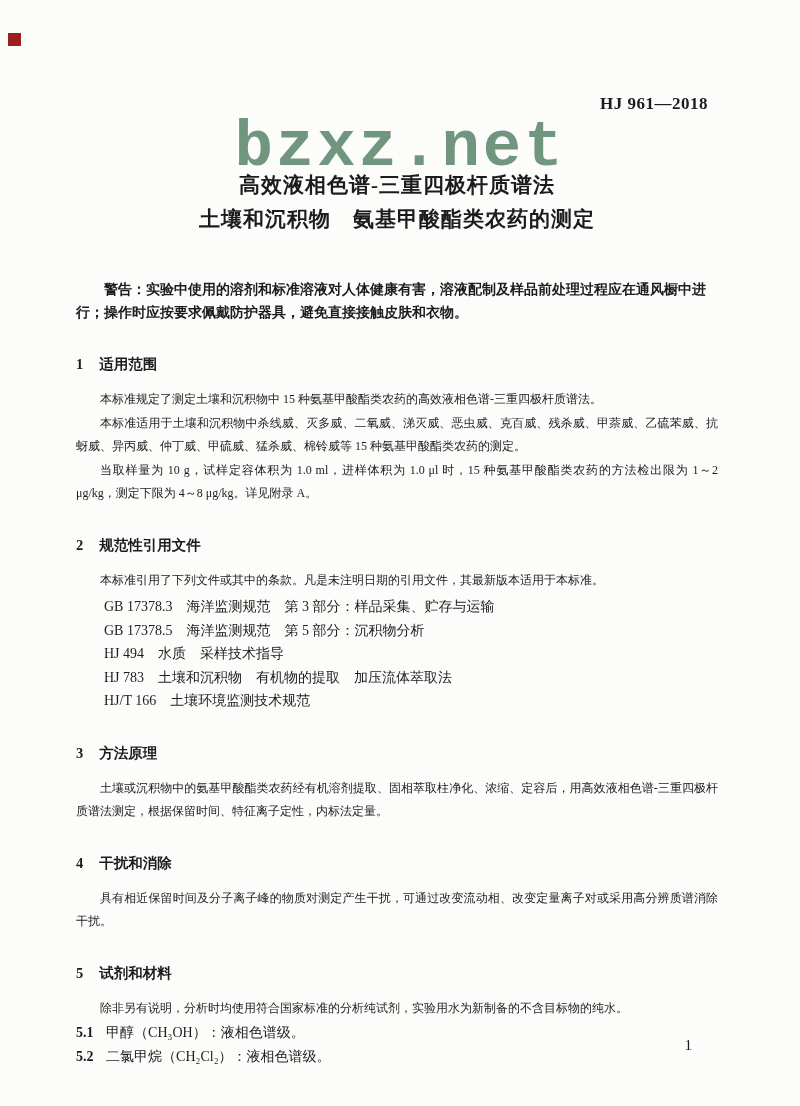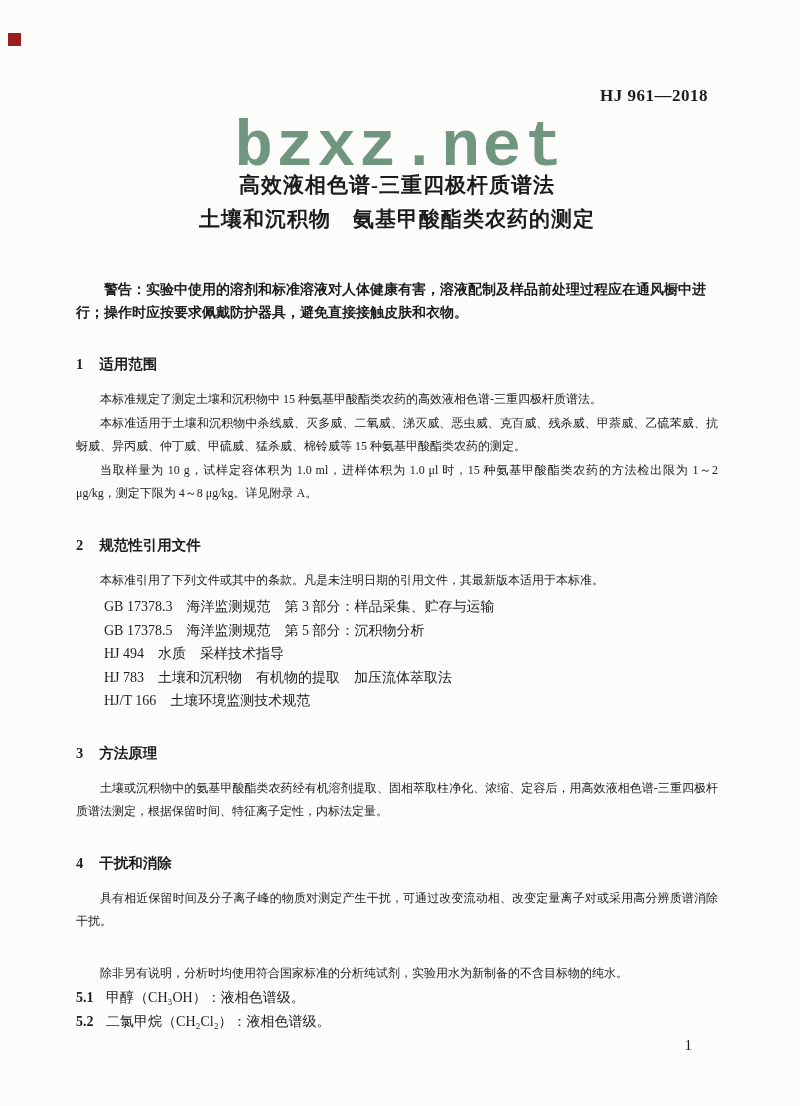--- a/index.html
+++ b/index.html
@@ -10,21 +10,21 @@
     background:#fcfcfb;
     font-family:"Liberation Serif","DejaVu Serif",serif;
     color:#1c1c1c;
     overflow:hidden;
   }
   .red-square {
     position:absolute; left:8px; top:33px;
     width:13px; height:13px; background:#9b1f1f;
   }
   .doc-number {
-    position:absolute; top:86px; right:92px;
+    position:absolute; top:94px; right:92px;
     font-weight:bold; font-size:17px; letter-spacing:0.5px;
   }
   .watermark {
     position:absolute; top:112px; left:50%;
     transform:translateX(-50%);
     font-family:Liberation Mono, monospace;
     font-size:64px; font-weight:bold; letter-spacing:3px;
     color:#14532d; opacity:0.6;
     z-index:0; user-select:none;
   }
@@ -109,20 +109,21 @@
       <h2 class="sec-heading"><span>3</span><span class="sec-title">方法原理</span></h2>
       <p class="para">土壤或沉积物中的氨基甲酸酯类农药经有机溶剂提取、固相萃取柱净化、浓缩、定容后，用高效液相色谱-三重四极杆质谱法测定，根据保留时间、特征离子定性，内标法定量。</p>
     </div>
 
     <div class="section">
       <h2 class="sec-heading"><span>4</span><span class="sec-title">干扰和消除</span></h2>
       <p class="para">具有相近保留时间及分子离子峰的物质对测定产生干扰，可通过改变流动相、改变定量离子对或采用高分辨质谱消除干扰。</p>
     </div>
 
     <div class="section">
+      <h2 class="sec-heading"><span>5</span><span class="sec-title">试剂和材料</span></h2>
       <p class="para">除非另有说明，分析时均使用符合国家标准的分析纯试剂，实验用水为新制备的不含目标物的纯水。</p>
       <p class="item"><span class="item-num">5.1</span><span>甲醇（CH₃OH）：液相色谱级。</span></p>
       <p class="item"><span class="item-num">5.2</span><span>二氯甲烷（CH₂Cl₂）：液相色谱级。</span></p>
     </div>
   </div>
 
   <div class="page-number">1</div>
 </div>
 
 </body></html>

